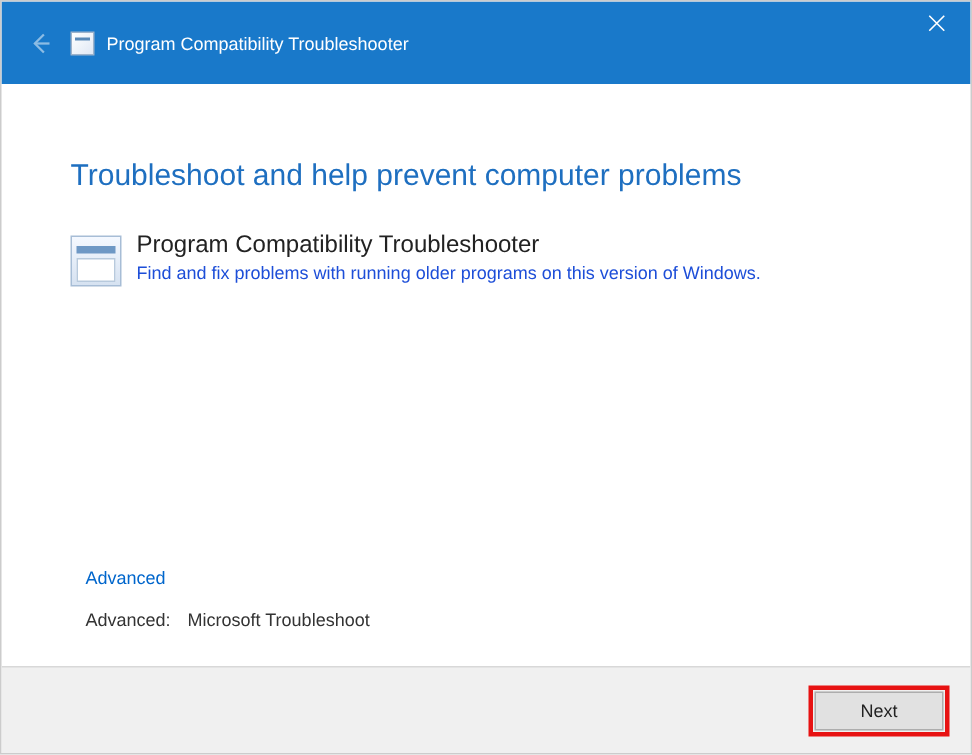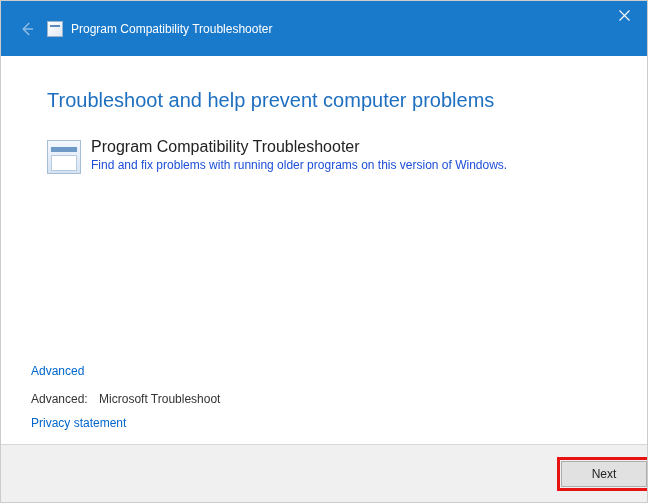--- a/index.html
+++ b/index.html
@@ -57,21 +57,21 @@
     top: 0;
     width: 46px;
     height: 28px;
     display: flex;
     align-items: center;
     justify-content: center;
     color: #fff;
   }
   .close-btn svg { width: 11px; height: 11px; }
   .content {
-    padding: 33px 38px 0 46px;
+    padding: 50px 38px 0 46px;
     height: 388px;
     position: relative;
   }
   .heading {
     color: #1e6fc0;
     font-size: 20px;
     font-weight: 400;
     margin-bottom: 26px;
   }
   .ts-row {
@@ -105,21 +105,21 @@
     font-size: 16px;
     color: #222;
     margin-bottom: 2px;
   }
   .ts-desc {
     font-size: 12px;
     color: #1d4ed8;
   }
   .bottom-links {
     position: absolute;
-    left: 30px;
+    left: 56px;
     bottom: 14px;
     font-size: 12px;
   }
   .link {
     color: #0066cc;
     cursor: pointer;
     margin-bottom: 14px;
     display:block;
   }
   .publisher-row {
@@ -129,21 +129,21 @@
   .publisher-row .label {
     margin-right: 8px;
   }
   .footer {
     height: 58px;
     border-top: 1px solid #d8d8d8;
     background: #f0f0f0;
     display: flex;
     align-items: center;
     justify-content: flex-end;
-    padding-right: 0;
+    padding-right: 18px;
     gap: 8px;
   }
   .btn {
     min-width: 86px;
     height: 26px;
     background: #e1e1e1;
     border: 1px solid #adadad;
     font-size: 12px;
     font-family: inherit;
     color: #222;
@@ -184,19 +184,18 @@
       <div class="ts-desc">Find and fix problems with running older programs on this version of Windows.</div>
     </div>
   </div>
 
   <div class="bottom-links">
     <span class="link">Advanced</span>
     <div class="publisher-row">
       <span class="label">Advanced:</span>
       <span>Microsoft Troubleshoot</span>
     </div>
-    <span class="link" style="margin-bottom:0">Privacy statement</span>
   </div>
 </div>
 
 <div class="footer">
   <button class="btn highlight">Next</button>
 </div>
 
 </body></html>

